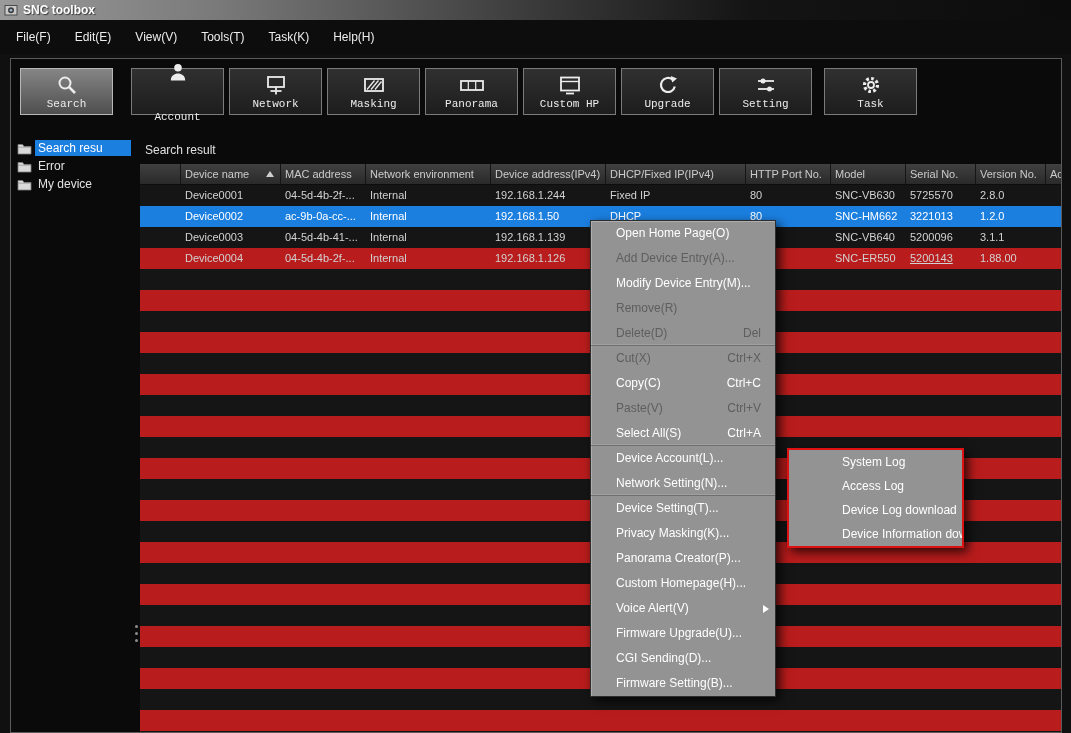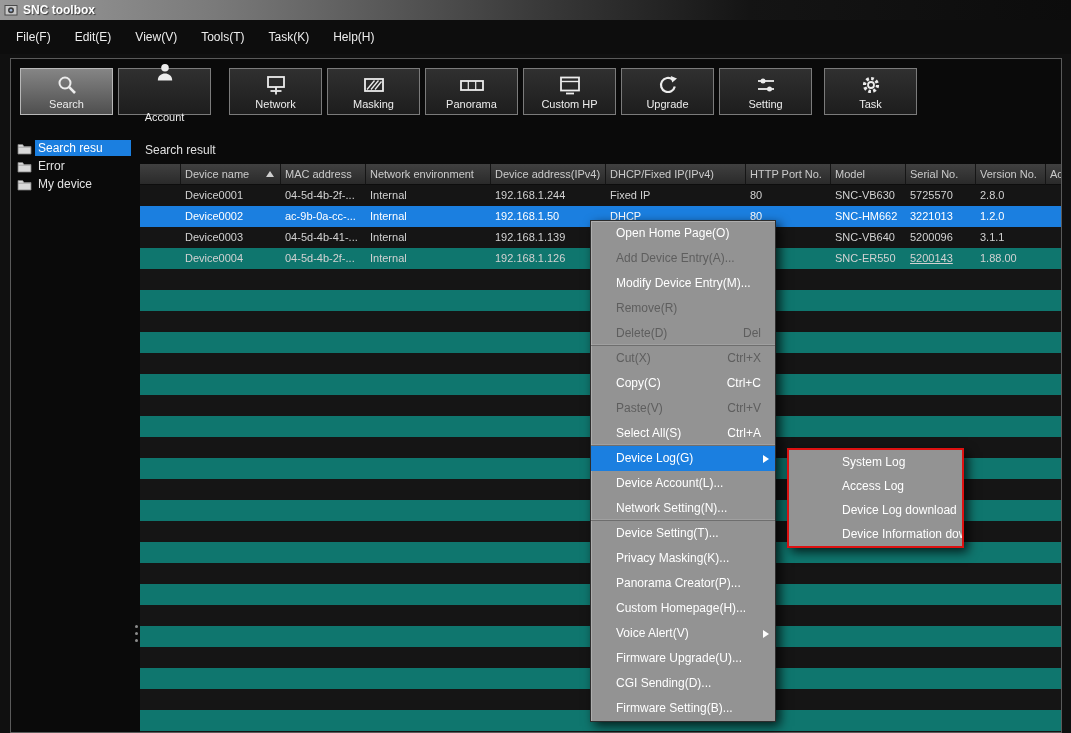--- a/index.html
+++ b/index.html
@@ -16,21 +16,21 @@
   
   #menubar{position:absolute;top:20px;left:0;right:0;height:34px;background:#0d0d0d;
     display:flex;align-items:center;padding-left:4px;color:#ededed;font-size:12px;}
   #menubar .mi{padding:5px 12px;cursor:default;}
 
   
   .content{position:absolute;top:58px;left:10px;right:9px;bottom:0;
     border:1px solid #5a5a5a;background:#0a0a0a;}
 
   
-  #toolbar{position:absolute;left:0;top:0;right:0;height:62px;}
+  #toolbar{position:absolute;left:0;top:0;right:0;height:62px;font-family:Liberation Mono, monospace;}
   .tbtn{position:absolute;top:9px;width:93px;height:47px;box-sizing:border-box;
     background:linear-gradient(#303030,#1d1d1d);border:1px solid #7b7b7b;
     display:flex;flex-direction:column;align-items:center;justify-content:center;gap:2px;
     color:#ececec;font-size:11px;cursor:default;}
   .tbtn.selected{background:linear-gradient(#858585,#4f4f4f);border-color:#b8b8b8;}
   .tbtn .ticon{height:23px;display:flex;align-items:center;justify-content:center;}
   .tbtn .tlbl{line-height:12px;white-space:nowrap;}
 
   
   #tree{position:absolute;left:2px;top:80px;width:118px;bottom:2px;overflow:hidden;}
@@ -53,21 +53,21 @@
   #ghead{display:flex;height:21px;flex-shrink:0;}
   .gh{box-sizing:border-box;height:21px;padding:0 4px;display:flex;align-items:center;
     background:linear-gradient(#404040,#2a2a2a);color:#cbcbcb;font-size:11px;
     border-right:1px solid #151515;border-bottom:1px solid #0d0d0d;
     white-space:nowrap;overflow:hidden;flex-shrink:0;cursor:default;}
   .sort-asc{width:0;height:0;border-left:4px solid transparent;border-right:4px solid transparent;
     border-bottom:6px solid #cfcfcf;margin-left:auto;margin-right:2px;flex-shrink:0;}
   #gbody{flex:1;overflow:hidden;}
   .gr{display:flex;height:21px;font-size:11px;color:#d2d2d2;}
   .gr.odd{background:#151515;}
-  .gr.even{background:#0f766e;}
+  .gr.even{background:#b91c1c;}
   .gr.selected{background:#1b7fe0;color:#fff;}
   .gc{box-sizing:border-box;height:21px;line-height:21px;padding:0 4px;
     white-space:nowrap;overflow:hidden;flex-shrink:0;}
 
   
   #cmenu{position:absolute;left:590px;top:220px;width:186px;box-sizing:border-box;
     background:#939393;border:1px solid #2d2d2d;
     box-shadow:4px 4px 10px rgba(0,0,0,.75), inset 1px 1px 0 rgba(255,255,255,.25);
     z-index:20;}
   .cm-item{position:relative;height:25px;line-height:25px;padding:0 14px 0 25px;
@@ -116,21 +116,21 @@
     <div id="toolbar">
         <div class="tbtn selected" style="left: 9px;">
           <span class="ticon">
             <svg width="22" height="22" viewBox="0 0 22 22">
               <circle cx="9" cy="9" r="5.5" fill="none" stroke="#ececec" stroke-width="2"></circle>
               <line x1="13.2" y1="13.2" x2="19" y2="19" stroke="#ececec" stroke-width="2.6"></line>
             </svg>
           </span>
           <span class="tlbl">Search</span>
         </div>
-        <div class="tbtn" style="left: 107px; gap: 28px;">
+        <div class="tbtn" style="left: 120px; gap: 28px;">
           <span class="ticon">
             <svg width="22" height="22" viewBox="0 0 22 22">
               <circle cx="11" cy="6.7" r="3.8" fill="#ececec"></circle>
               <path d="M3.8 19.5 c0-5 3.8-7 7.2-7 s7.2 2 7.2 7 z" fill="#ececec"></path>
             </svg>
           </span>
           <span class="tlbl">Account</span>
         </div>
         <div class="tbtn" style="left: 218px;">
           <span class="ticon">
@@ -660,24 +660,20 @@
         <span class="sc">Ctrl+C</span>
       </div>
       <div class="cm-item disabled">
         <span class="cm-lbl">Paste(V)</span>
         <span class="sc">Ctrl+V</span>
       </div>
       <div class="cm-item sep-after">
         <span class="cm-lbl">Select All(S)</span>
         <span class="sc">Ctrl+A</span>
       </div>
-      <div class="cm-item hl">
-        <span class="cm-lbl">Device Log(G)</span>
-        <span class="arrow"></span>
-      </div>
       <div class="cm-item">
         <span class="cm-lbl">Device Account(L)...</span>
       </div>
       <div class="cm-item sep-after">
         <span class="cm-lbl">Network Setting(N)...</span>
       </div>
       <div class="cm-item">
         <span class="cm-lbl">Device Setting(T)...</span>
       </div>
       <div class="cm-item">

